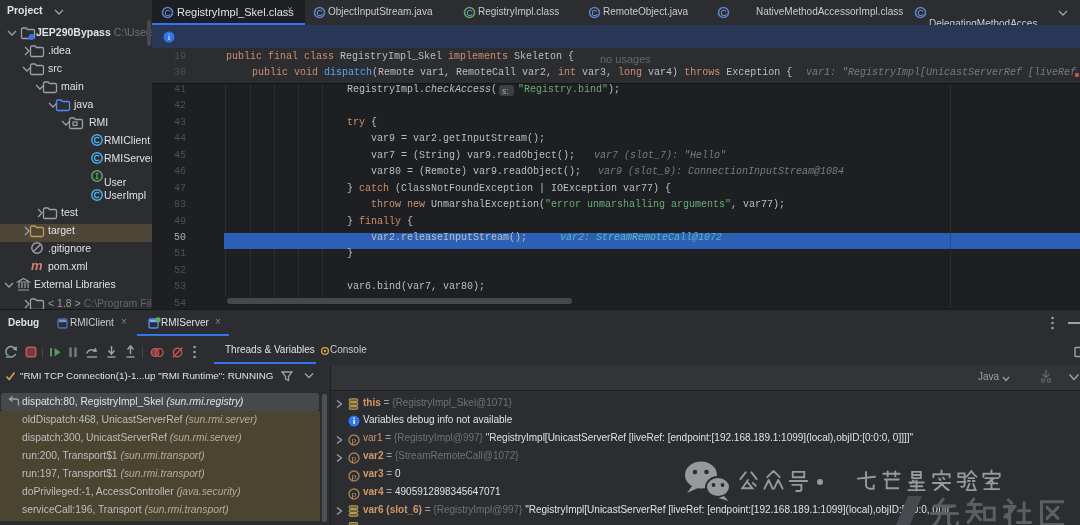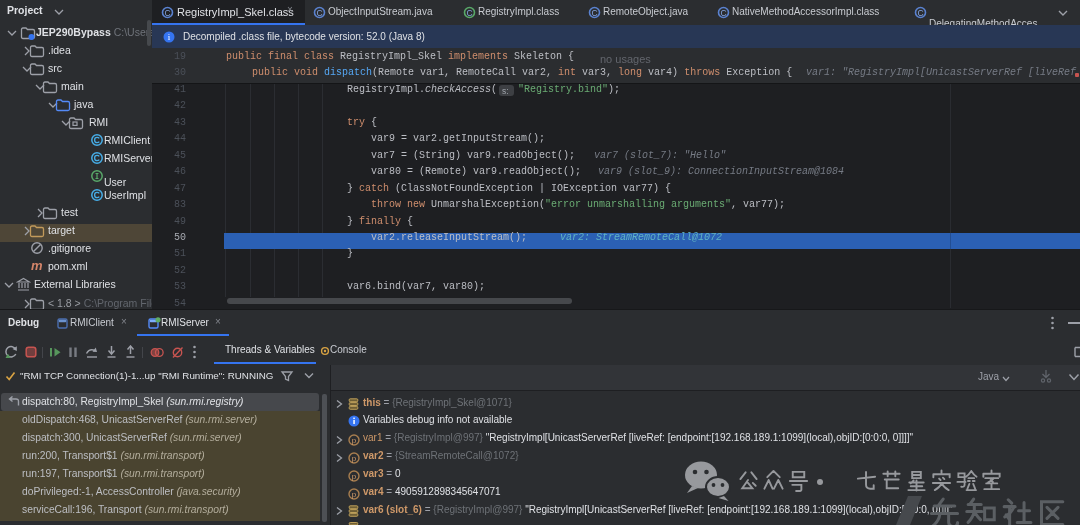--- a/index.html
+++ b/index.html
@@ -52,39 +52,38 @@
 <div class="a ui" style="left:478px;top:5.5px;font-size:10px;color:#c8cbd1">RegistryImpl.class</div>
 <svg class="a" style="left:588px;top:6px" width="13" height="13" viewBox="0 0 13 13">
         <circle cx="6.5" cy="6.5" r="5" fill="none" stroke="#5a82d0" stroke-width="1.6"></circle>
         <text x="6.5" y="9.6" font-size="8.5" fill="#87a6e0" text-anchor="middle" font-family="Liberation Sans">C</text>
       </svg>
 <div class="a ui" style="left:603px;top:5.5px;font-size:10px;color:#c8cbd1">RemoteObject.java</div>
 <svg class="a" style="left:717px;top:6px" width="13" height="13" viewBox="0 0 13 13">
         <circle cx="6.5" cy="6.5" r="5" fill="none" stroke="#5a82d0" stroke-width="1.6"></circle>
         <text x="6.5" y="9.6" font-size="8.5" fill="#87a6e0" text-anchor="middle" font-family="Liberation Sans">C</text>
       </svg>
-<div class="a ui" style="left:732px;top:5.5px;font-size:10px;color:#c8cbd1">NativeMethodAccessorImpl.class</div>
+<div class="a ui" style="left:756px;top:5.5px;font-size:10px;color:#c8cbd1">NativeMethodAccessorImpl.class</div>
 <svg class="a" style="left:914px;top:6px" width="13" height="13" viewBox="0 0 13 13">
         <circle cx="6.5" cy="6.5" r="5" fill="none" stroke="#5a82d0" stroke-width="1.6"></circle>
         <text x="6.5" y="9.6" font-size="8.5" fill="#87a6e0" text-anchor="middle" font-family="Liberation Sans">C</text>
       </svg>
 <div class="a ui" style="left:929px;top:18px;font-size:10px;color:#c8cbd1;width:126px;overflow:hidden;white-space:nowrap">DelegatingMethodAcces</div>
 <svg class="a" style="left:1057px;top:9px" width="12" height="8" viewBox="0 0 12 8">
         <path d="M2 2 L6 6 L10 2" fill="none" stroke="#9da0a8" stroke-width="1.4"></path>
       </svg>
 </div>
 
 <div class="a" style="left:152px;top:25px;width:928px;height:23px;background:#283755"></div>
 <div class="a" style="left:163px;top:31px">
       <svg width="12" height="12">
         <circle cx="6" cy="6" r="5.5" fill="#3574f0"></circle>
         <text x="6" y="9.2" font-size="9" fill="#fff" text-anchor="middle" font-family="Liberation Serif">i</text>
       </svg>
     </div>
-<div class="a ui" style="left:183px;top:31px;font-size:10px;color:#dfe1e5">Decompiled .class file, bytecode version: 52.0 (Java 8)</div>
 
 <div class="a" style="left:152px;top:48px;width:928px;height:36px;background:#2b2d30"></div>
 <div class="a" style="left:152px;top:83px;width:928px;height:1px;background:#141517"></div>
 
 <div id="guides">
 <div class="a" style="left:225px;top:84px;width:1px;height:213px;background:#2b2d32"></div>
 <div class="a" style="left:250px;top:84px;width:1px;height:213px;background:#2b2d32"></div>
 <div class="a" style="left:274px;top:84px;width:1px;height:213px;background:#2b2d32"></div>
 <div class="a" style="left:298px;top:84px;width:1px;height:213px;background:#2b2d32"></div>
 <div class="a" style="left:322px;top:84px;width:1px;height:213px;background:#2b2d32"></div>

